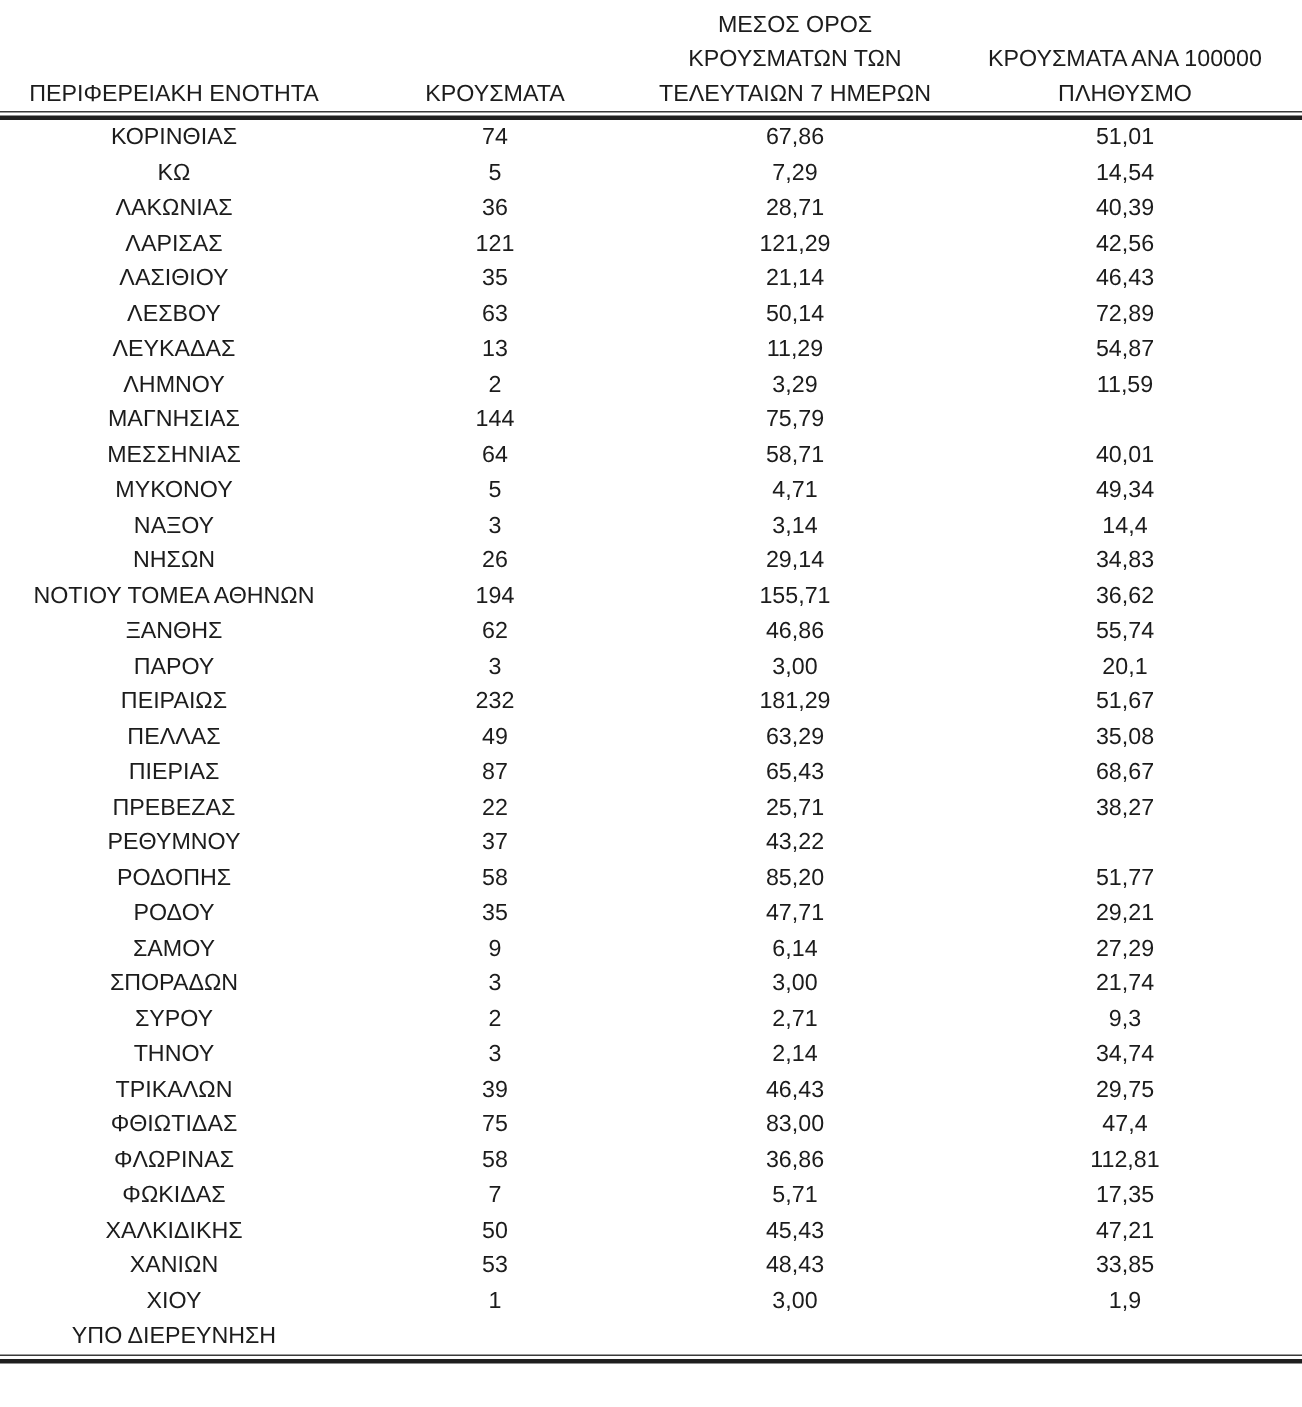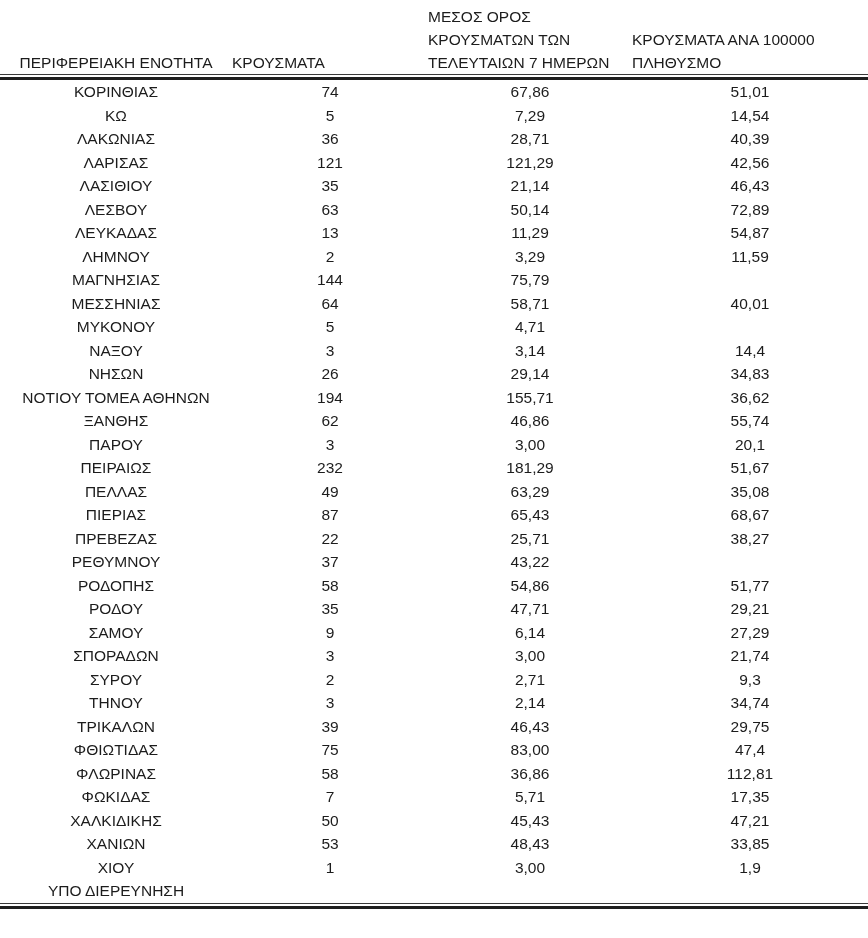--- a/index.html
+++ b/index.html
@@ -17,21 +17,21 @@
     grid-template-columns: 232px 196px 204px 236px;
     width: 868px;
   }
   .header-row {
     align-items: end;
     padding-top: 5px;
   }
   .hcell {
     font-size: 15.5px;
     line-height: 23px;
-    text-align: left;
+    text-align: center;
     white-space: pre-line;
   }
   .hcell.left { text-align: center; }
   .rule {
     width: 868px;
     border-top: 1px solid #3a3a3a;
     border-bottom: 3px solid #1f1f1f;
     height: 2px;
     box-sizing: content-box;
   }
@@ -130,20 +130,21 @@
     <div class="cell">ΜΕΣΣΗΝΙΑΣ</div>
     <div class="cell">64</div>
     <div class="cell">58,71</div>
     <div class="cell">40,01</div>
   </div>
 
   <div class="grid-row trow">
     <div class="cell">ΜΥΚΟΝΟΥ</div>
     <div class="cell">5</div>
     <div class="cell">4,71</div>
+    <div class="cell">49,34</div>
   </div>
 
   <div class="grid-row trow">
     <div class="cell">ΝΑΞΟΥ</div>
     <div class="cell">3</div>
     <div class="cell">3,14</div>
     <div class="cell">14,4</div>
   </div>
 
   <div class="grid-row trow">
@@ -204,21 +205,21 @@
 
   <div class="grid-row trow">
     <div class="cell">ΡΕΘΥΜΝΟΥ</div>
     <div class="cell">37</div>
     <div class="cell">43,22</div>
   </div>
 
   <div class="grid-row trow">
     <div class="cell">ΡΟΔΟΠΗΣ</div>
     <div class="cell">58</div>
-    <div class="cell">54,86</div>
+    <div class="cell">85,20</div>
     <div class="cell">51,77</div>
   </div>
 
   <div class="grid-row trow">
     <div class="cell">ΡΟΔΟΥ</div>
     <div class="cell">35</div>
     <div class="cell">47,71</div>
     <div class="cell">29,21</div>
   </div>
 

